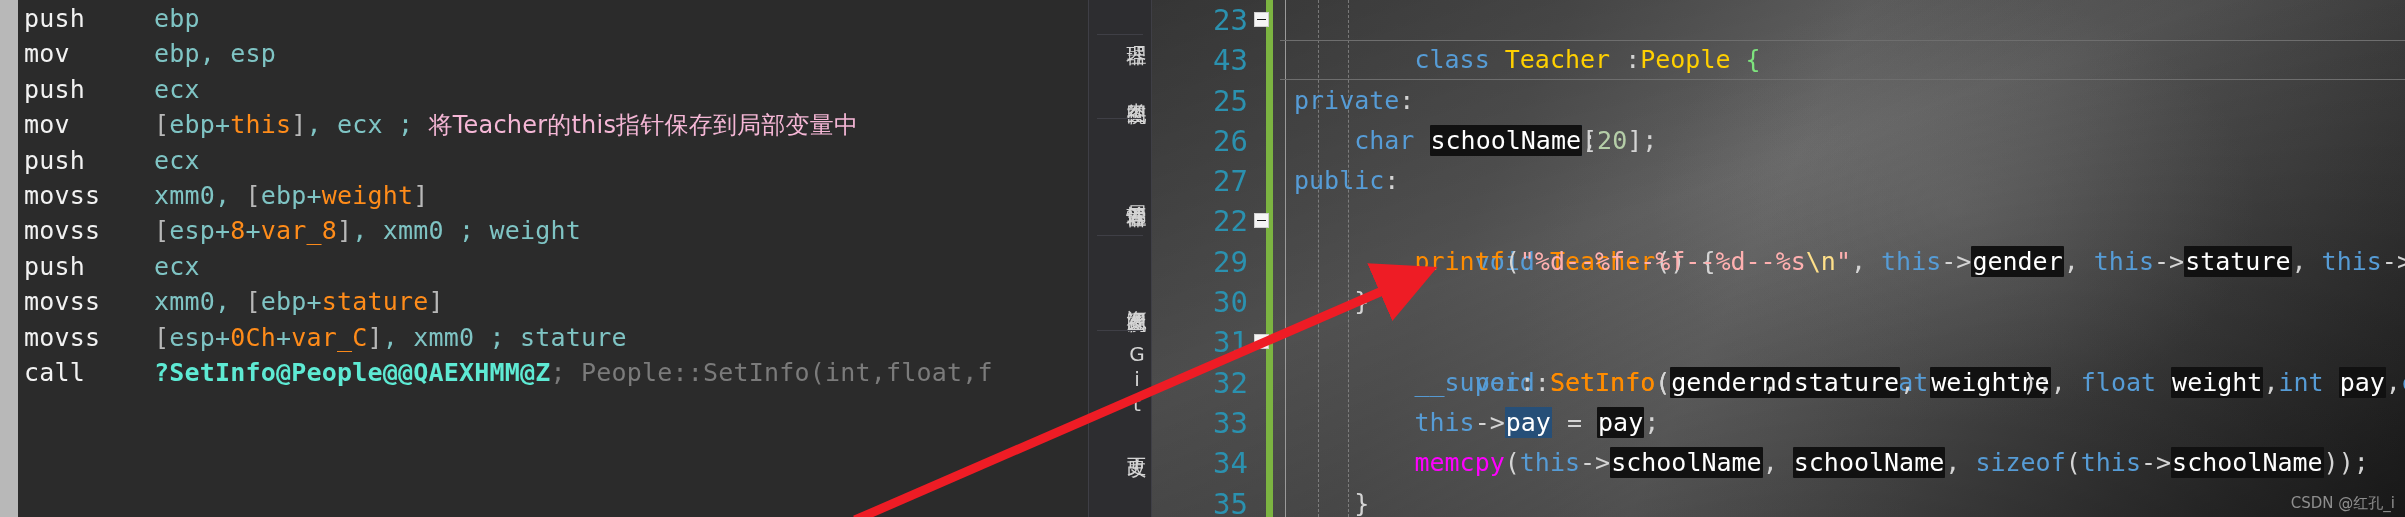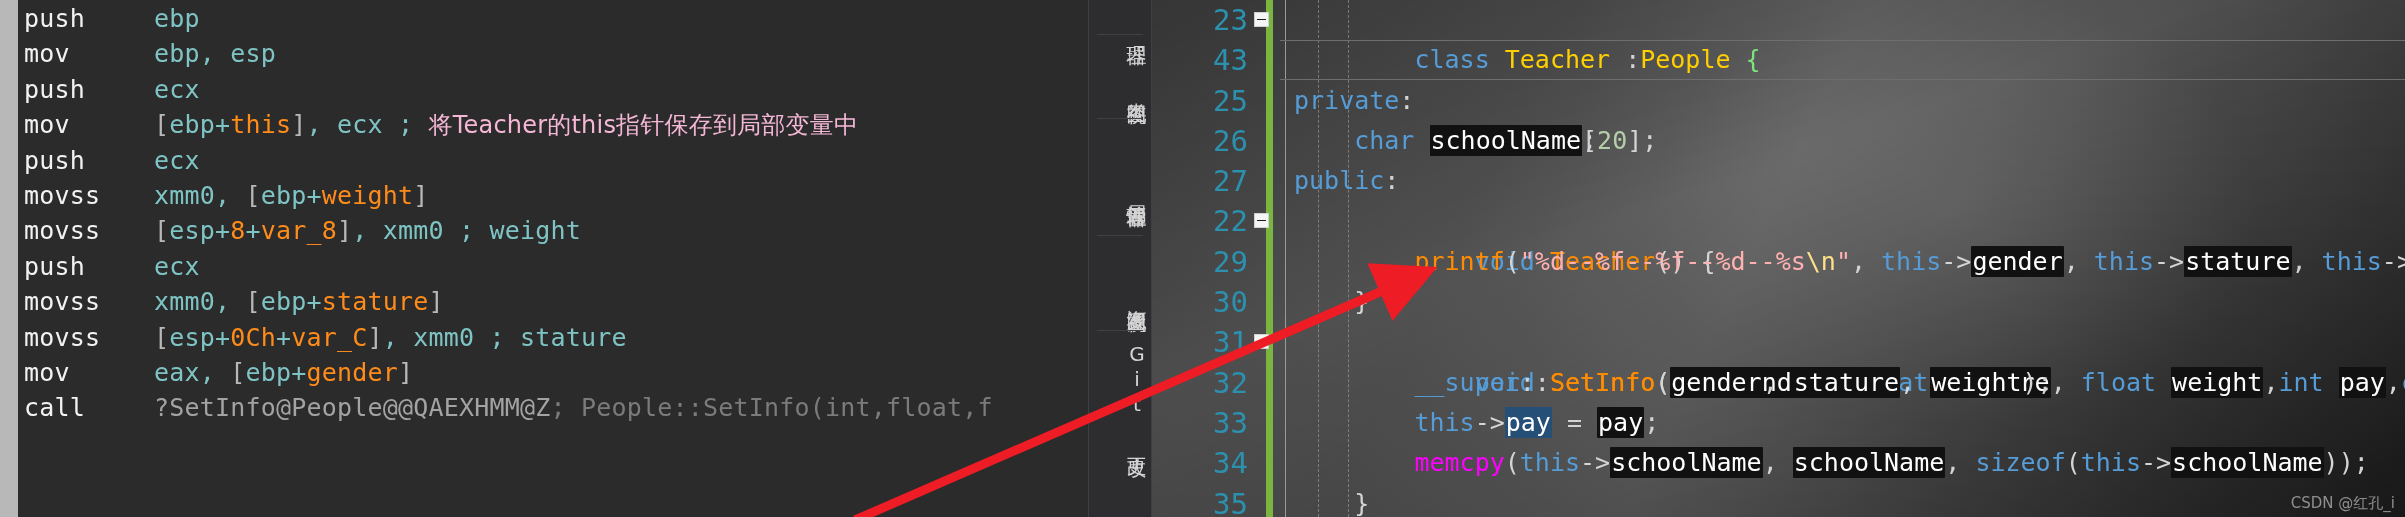--- a/index.html
+++ b/index.html
@@ -57,21 +57,21 @@
     letter-spacing: 0.2px;
   }
   .mnem   { color: #f2f2f2; display: inline-block; width: 130px; }
   .reg    { color: #7fc4c4; }
   .brk    { color: #b8b8b8; }
   .kw     { color: #ff8c1a; }
   .num    { color: #ff8c1a; }
   .semi   { color: #7fc4c4; }
   .cn     { color: #f5b7d6; font-family: "DejaVu Sans", "Liberation Sans", sans-serif; font-size: 24px; margin-top: 24px; }
   .cmt-gray { color: #7b7b7b; }
-  .callname { color: #a3a3a3; font-weight: normal; }
+  .callname { color: #5eead4; font-weight: bold; }
 
   
   #vtabs {
     position: relative;
     flex: 0 0 62px;
     width: 62px;
     height: 517px;
     background: #2d2d30;
     border-left: 1px solid #3f3f46;
     border-right: 1px solid #3f3f46;
@@ -256,21 +256,20 @@
       <div class="asm-row"><span class="mnem">movss</span><span><span class="reg">xmm0, </span><span class="brk">[</span><span class="reg">ebp+</span><span class="kw">weight</span><span class="brk">]</span></span></div>
 
       <div class="asm-row"><span class="mnem">movss</span><span><span class="brk">[</span><span class="reg">esp+</span><span class="num">8</span><span class="reg">+</span><span class="kw">var_8</span><span class="brk">]</span><span class="reg">, xmm0 </span><span class="semi">; weight</span></span></div>
 
       <div class="asm-row"><span class="mnem">push</span><span class="reg">ecx</span></div>
 
       <div class="asm-row"><span class="mnem">movss</span><span><span class="reg">xmm0, </span><span class="brk">[</span><span class="reg">ebp+</span><span class="kw">stature</span><span class="brk">]</span></span></div>
 
       <div class="asm-row"><span class="mnem">movss</span><span><span class="brk">[</span><span class="reg">esp+</span><span class="num">0Ch</span><span class="reg">+</span><span class="kw">var_C</span><span class="brk">]</span><span class="reg">, xmm0 </span><span class="semi">; stature</span></span></div>
 
-      <div class="asm-row"><span class="mnem">mov</span><span><span class="reg">eax, </span><span class="brk">[</span><span class="reg">ebp+</span><span class="kw">gender</span><span class="brk">]</span></span></div>
 
 
 
       <div class="asm-row"><span class="mnem">call</span><span class="callname">?SetInfo@People@@QAEXHMM@Z</span><span class="cmt-gray">; People::SetInfo(int,float,f</span></div>
 
     </div>
   </div>
 
   <div id="vtabs">
     <div class="vtab" style="top:-8px;height:78px;"><span>理器</span></div>

